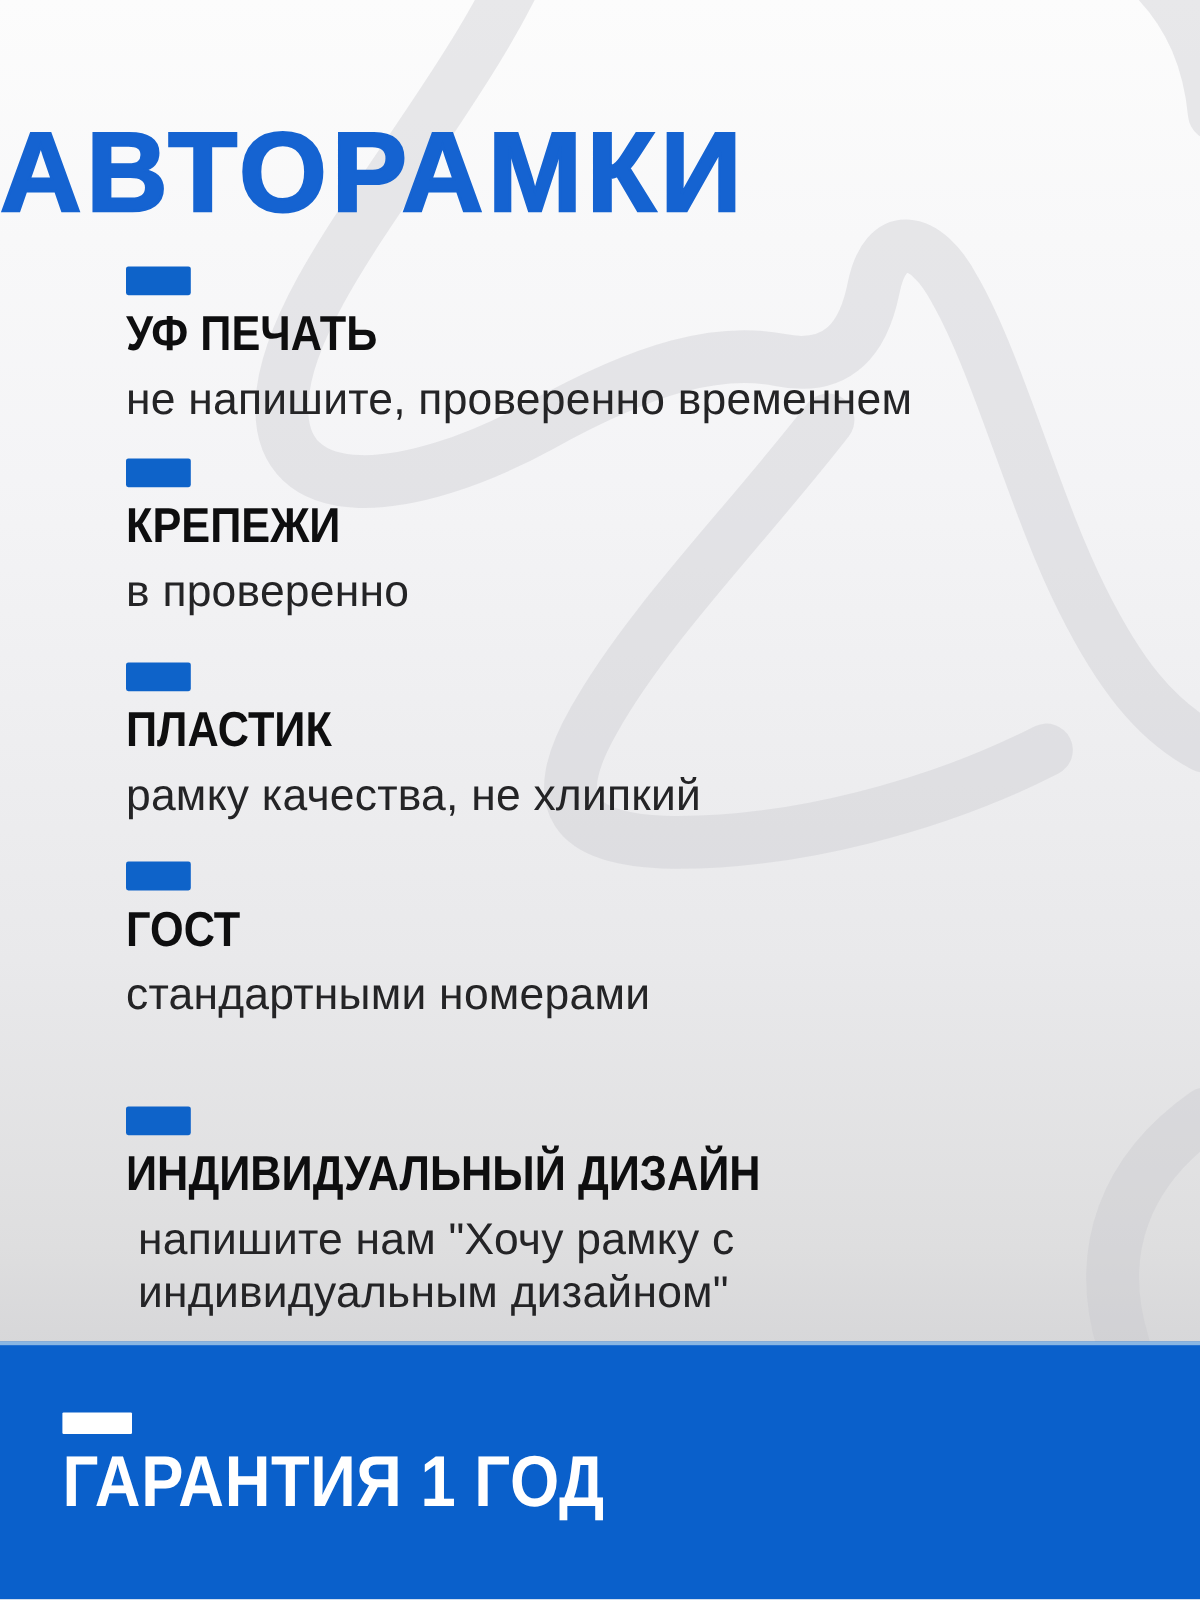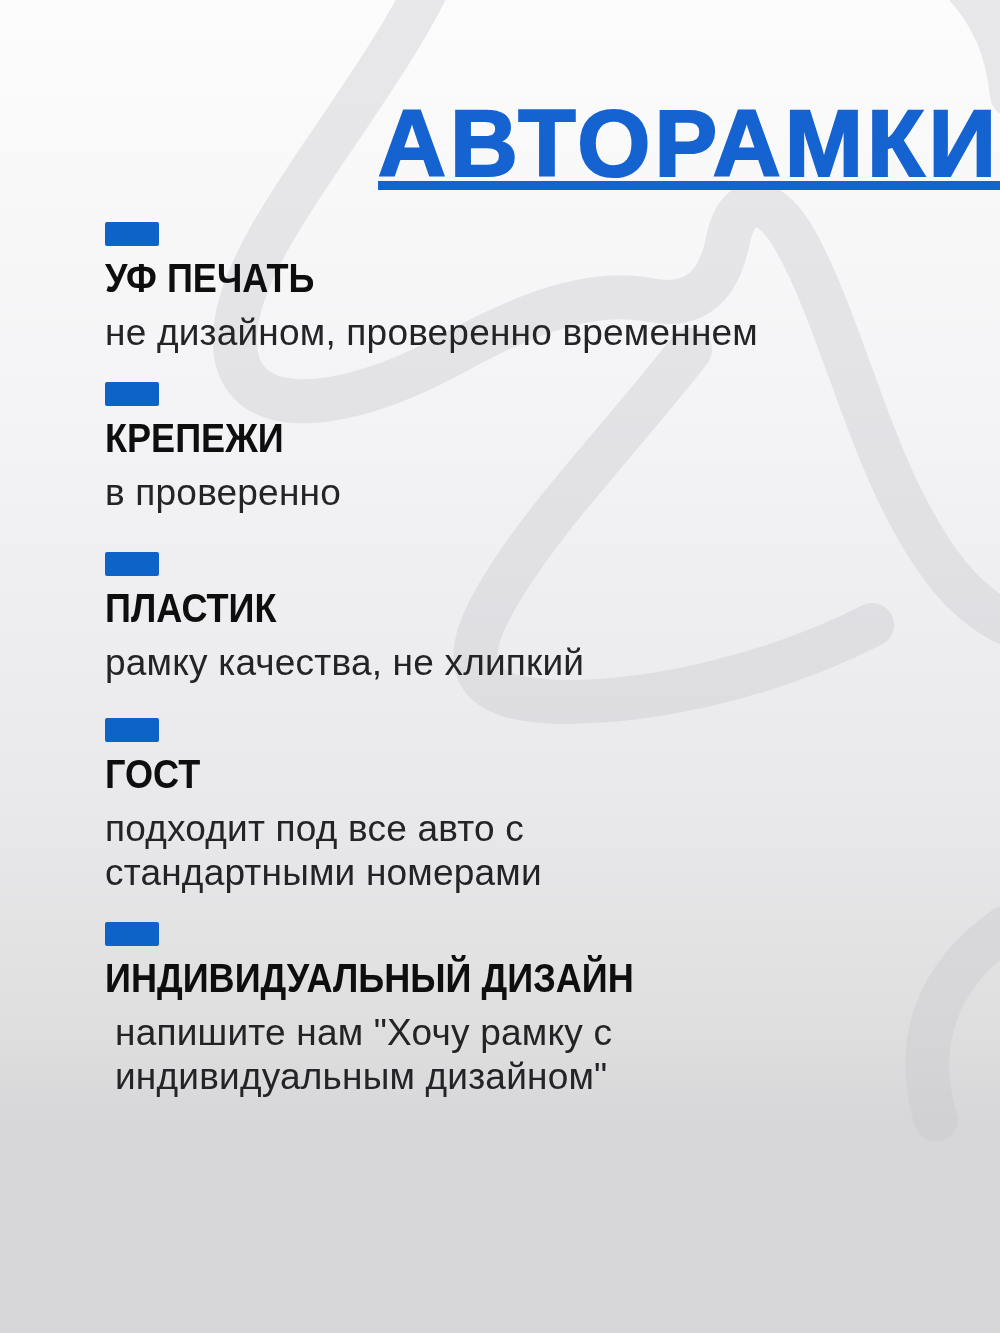--- a/index.html
+++ b/index.html
@@ -22,29 +22,28 @@
     z-index: 1;
     pointer-events: none;
   }
   .content { position: absolute; inset: 0; z-index: 2; }
 
   .title {
     position: absolute;
     top: 97px;
     left: 0;
     width: 100%;
-    text-align: right;
+    text-align: left;
     font-size: 94px;
     font-weight: 700;
     line-height: 1;
     letter-spacing: 4px;
     color: var(--title-blue, #1563d1);
     -webkit-text-stroke: 2.2px var(--title-blue, #1563d1);
     white-space: nowrap;
-    text-decoration: underline;
   }
 
   .feature { position: absolute; left: 105px; width: 820px; }
   .f1 { top: 222px; }
   .f2 { top: 382px; }
   .f3 { top: 552px; }
   .f4 { top: 718px; }
   .f5 { top: 922px; }
 
   .accent-bar {
@@ -133,21 +132,21 @@
   </svg>
 
   <div class="content">
 
     <div class="title">АВТОРАМКИ</div>
 
     <div class="feature f1">
       <div class="accent-bar"></div>
       <h2 class="feature-heading">УФ ПЕЧАТЬ</h2>
       <div class="feature-desc">
-        <div>не дизайном, проверенно временнем</div>
+        <div>не напишите, проверенно временнем</div>
       </div>
     </div>
 
     <div class="feature f2">
       <div class="accent-bar"></div>
       <h2 class="feature-heading">КРЕПЕЖИ</h2>
       <div class="feature-desc">
         <div>в проверенно</div>
       </div>
     </div>
@@ -157,30 +156,33 @@
       <h2 class="feature-heading">ПЛАСТИК</h2>
       <div class="feature-desc">
         <div>рамку качества, не хлипкий</div>
       </div>
     </div>
 
     <div class="feature f4">
       <div class="accent-bar"></div>
       <h2 class="feature-heading">ГОСТ</h2>
       <div class="feature-desc">
-        <div>подходит под все авто с</div>
         <div>стандартными номерами</div>
       </div>
     </div>
 
     <div class="feature f5">
       <div class="accent-bar"></div>
       <h2 class="feature-heading">ИНДИВИДУАЛЬНЫЙ ДИЗАЙН</h2>
       <div class="feature-desc">
         <div>напишите нам "Хочу рамку с</div>
         <div>индивидуальным дизайном"</div>
       </div>
     </div>
 
   </div>
 
+  <div class="banner">
+    <div class="banner-bar"></div>
+    <h2 class="banner-text">ГАРАНТИЯ 1 ГОД</h2>
+  </div>
 
 </div>
 
 </body></html>

